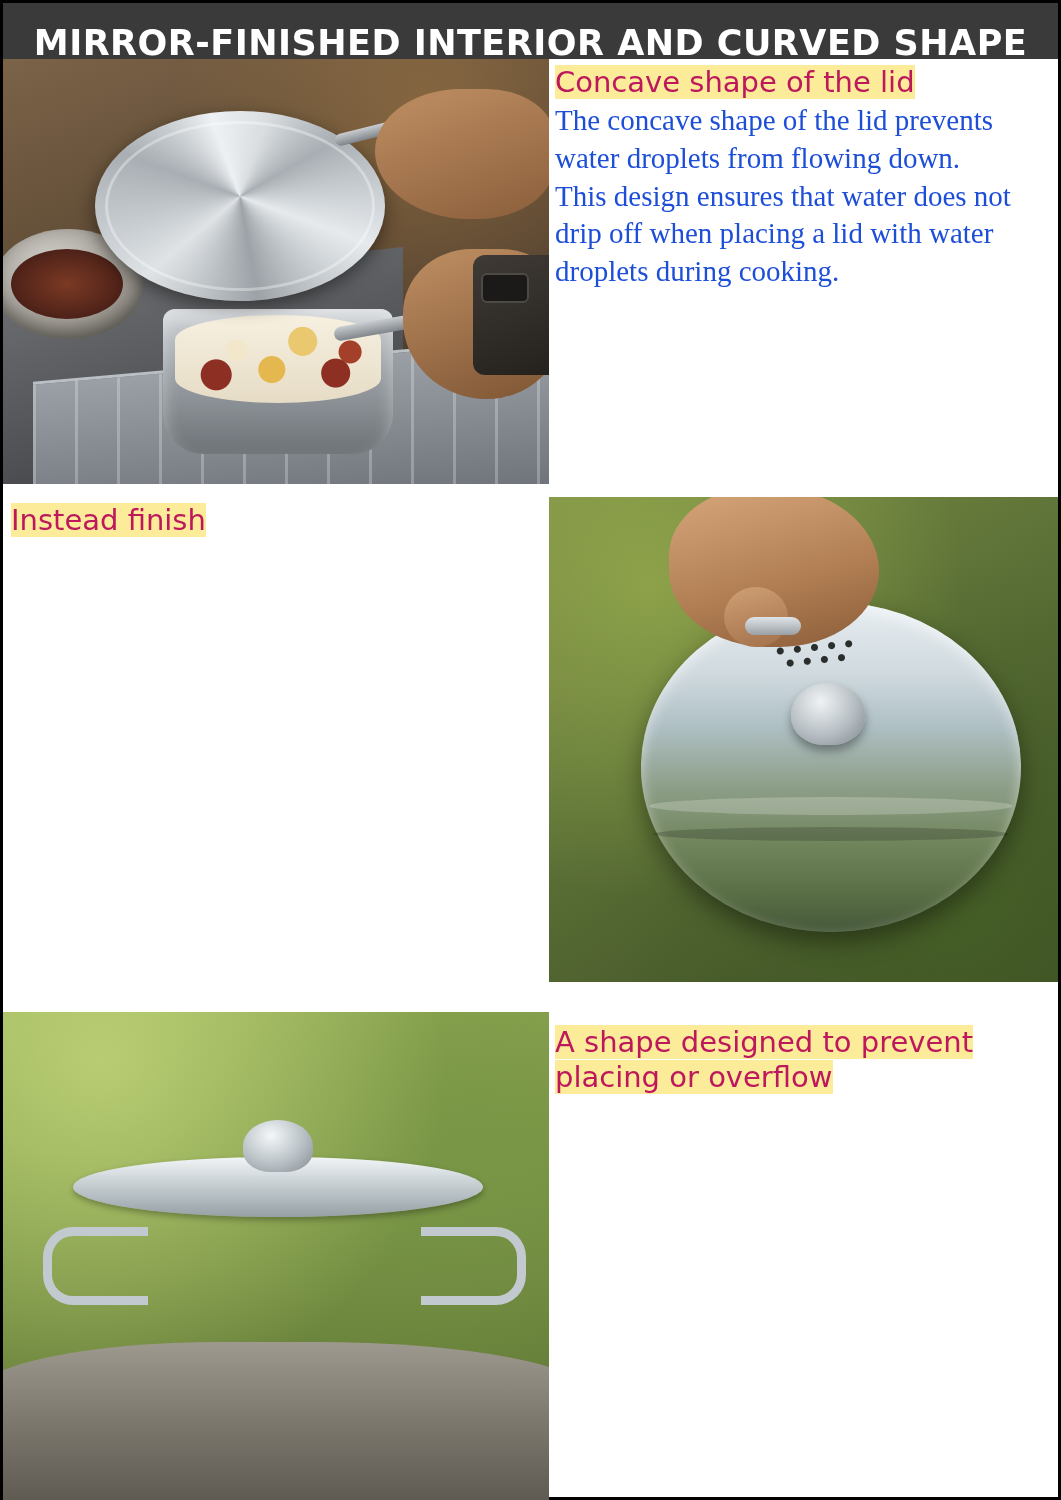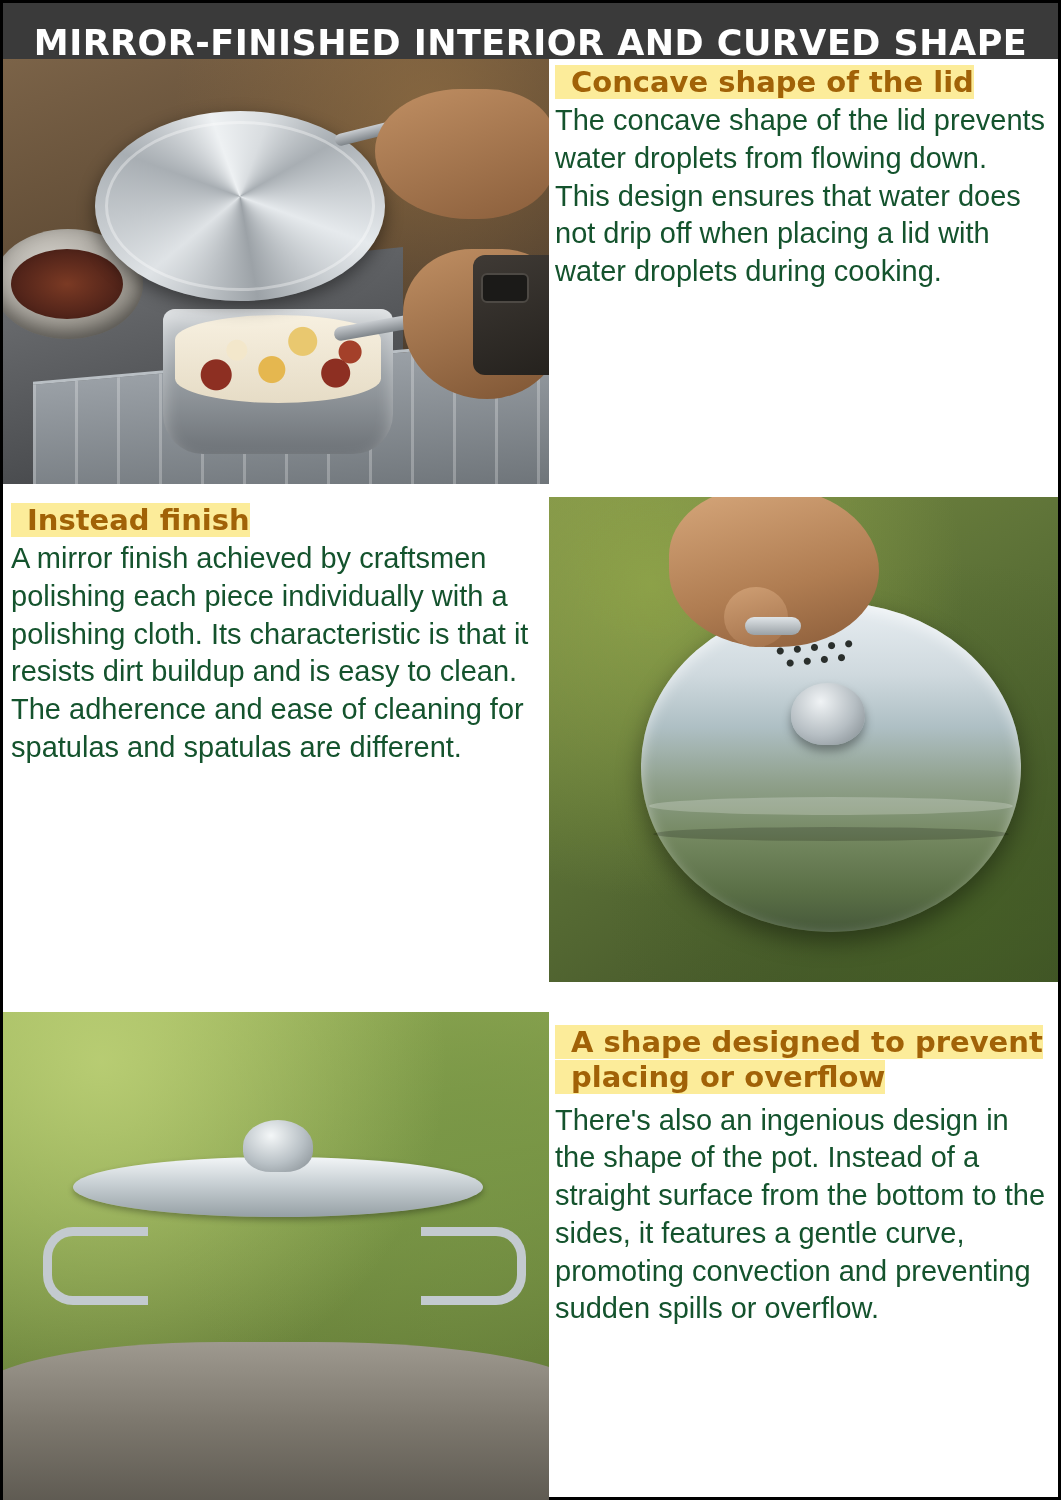--- a/index.html
+++ b/index.html
@@ -48,38 +48,37 @@
     overflow: hidden;
     background: #6a6256;
   }
 
   .text-col {
     position: absolute;
     box-sizing: border-box;
   }
   .heading {
     display: inline;
-    font-weight: bold;
+    font-weight: normal;
     font-size: 29px;
     line-height: 1.22;
-    color: #a16207;
+    color: #be185d;
     background: #fcec9a;
     box-decoration-break: clone;
-    padding-left: 16px;
     -webkit-box-decoration-break: clone;
   }
   .heading-wrap {
     margin: 0 0 2px 0;
   }
   .body-text {
     font-size: 29px;
     line-height: 1.30;
-    color: #14532d;
+    color: #1d4ed8;
     white-space: pre-line;
-    font-family: Liberation Sans, sans-serif;
+    font-family: Liberation Serif, serif;
   }
 
   
   .p1 { left: 0; top: 56px; width: 546px; height: 425px; }
   .p1-bg {
     position: absolute; inset: 0;
     background:
       radial-gradient(circle at 78% 12%, rgba(160,120,70,0.55), rgba(0,0,0,0) 45%),
       linear-gradient(160deg, #7b6348 0%, #5e4a34 40%, #3b3028 100%);
   }
@@ -341,22 +340,20 @@
       <span class="heading">Concave shape of the lid</span>
     </div>
     <div class="body-text">The concave shape of the lid prevents water droplets from flowing down.
 This design ensures that water does not drip off when placing a lid with water droplets during cooking.</div>
   </div>
 
   <div class="text-col t2">
     <div class="heading-wrap">
       <span class="heading">Instead finish</span>
     </div>
-    <div class="body-text">A mirror finish achieved by craftsmen polishing each piece individually with a polishing cloth. Its characteristic is that it resists dirt buildup and is easy to clean.
-The adherence and ease of cleaning for spatulas and spatulas are different.</div>
   </div>
 
   <div class="photo p2">
     <div class="p2-bg"></div>
     <div class="p2-lid"></div>
     <div class="p2-lid-band"></div>
     <div class="p2-lid-band2"></div>
     <div class="p2-vents"></div>
     <div class="p2-knob"></div>
     <div class="p2-hand"></div>
@@ -373,16 +370,15 @@
     <div class="p3-lid"></div>
     <div class="p3-knob"></div>
     <div class="p3-handle-l"></div>
     <div class="p3-handle-r"></div>
   </div>
 
   <div class="text-col t3">
     <div class="heading-wrap">
       <span class="heading">A shape designed to prevent placing or overflow</span>
     </div>
-    <div class="body-text">There's also an ingenious design in the shape of the pot. Instead of a straight surface from the bottom to the sides, it features a gentle curve, promoting convection and preventing sudden spills or overflow.</div>
   </div>
 
 </div>
 
 </body></html>

